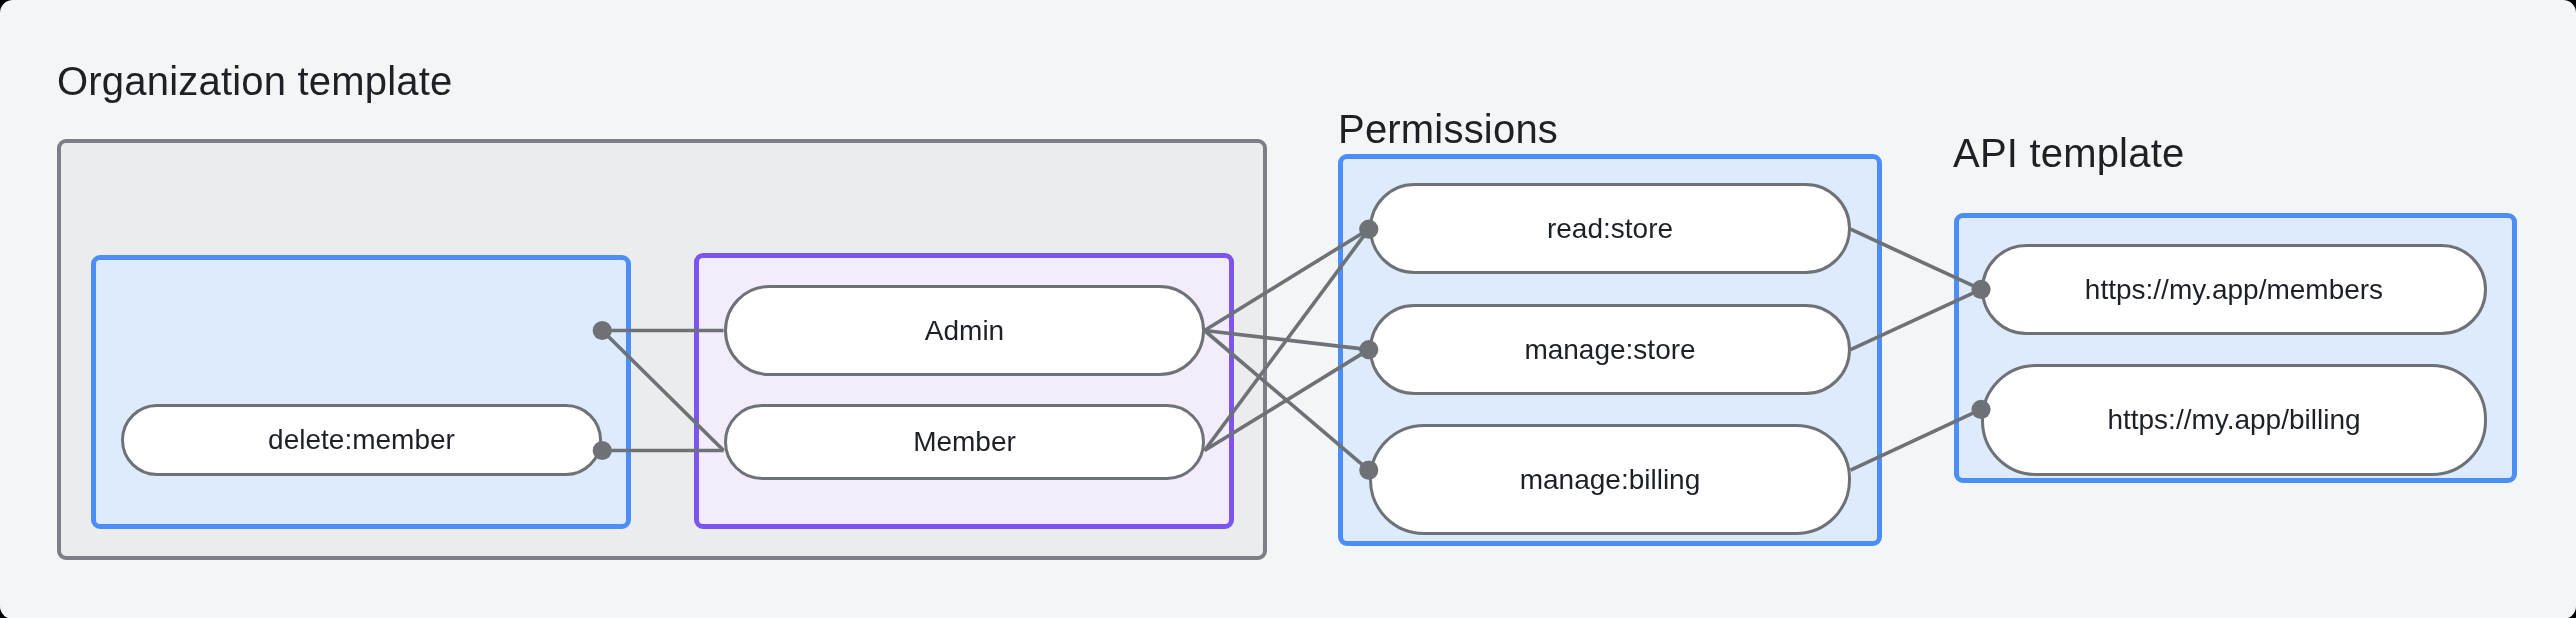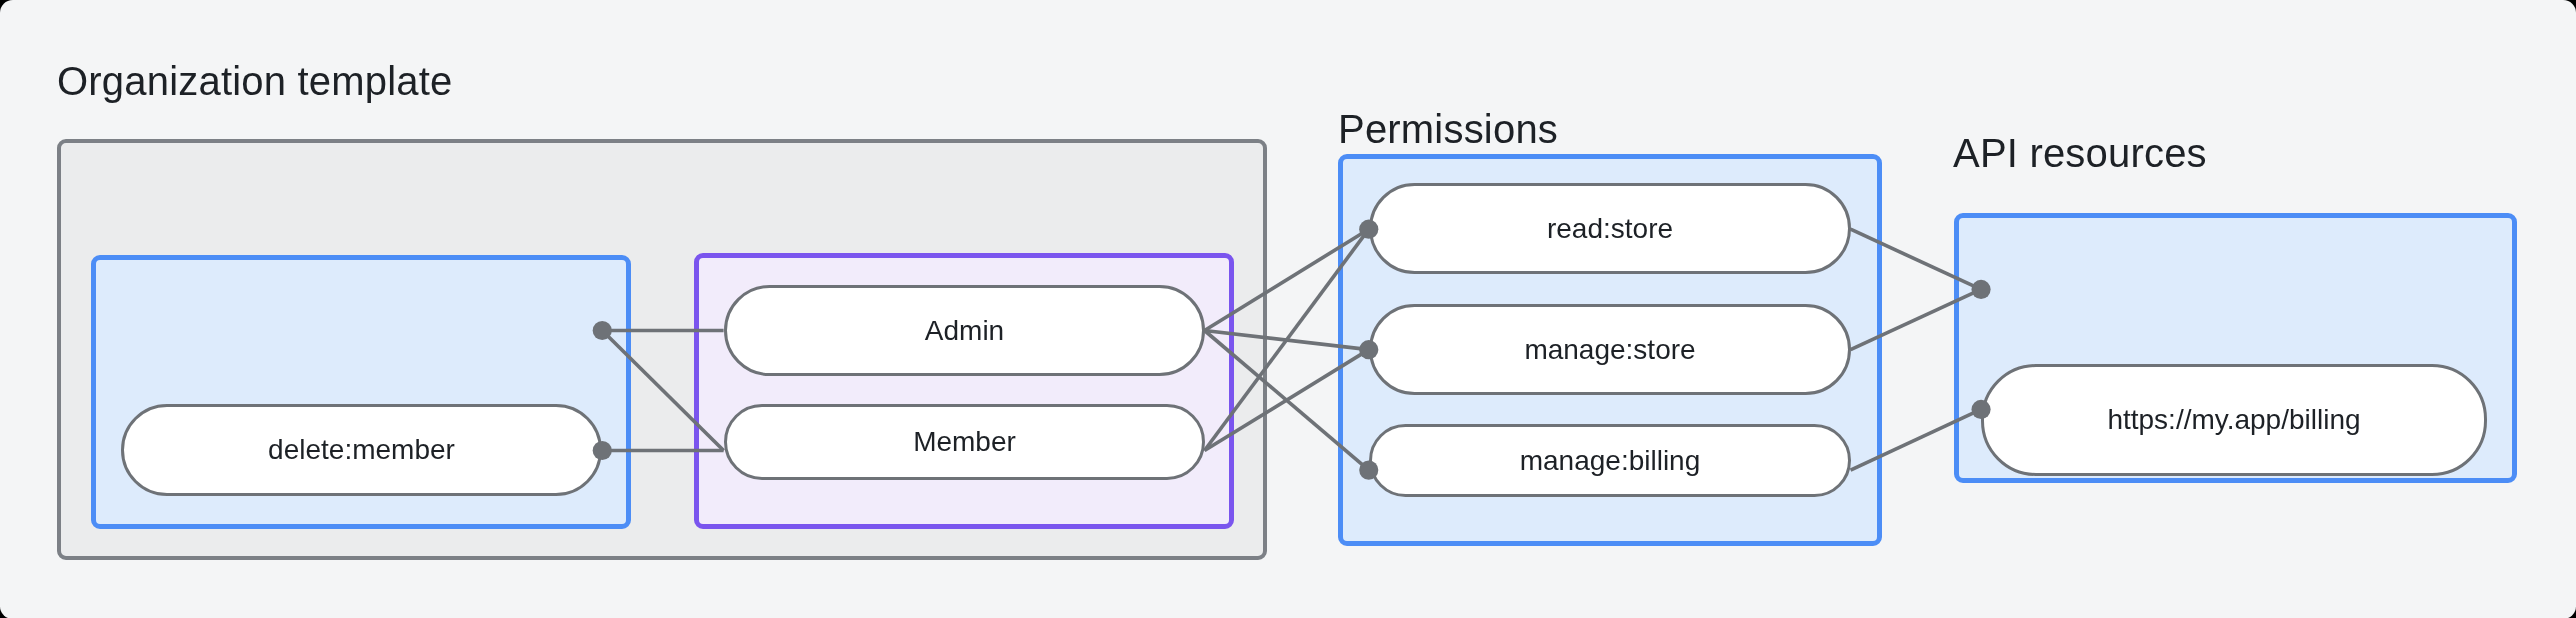--- a/index.html
+++ b/index.html
@@ -42,37 +42,38 @@
 </style>
 </head>
 <body>
 
 <div class="canvas">
 
   <div class="glabel" style="left:57px;top:58px;">Organization template</div>
   <div class="glabel" style="left:93px;top:172px;">Organization permissions</div>
   <div class="glabel" style="left:694px;top:172px;">Organization roles</div>
   <div class="glabel" style="left:1338px;top:77px;margin-top:29px;">Permissions</div>
-  <div class="glabel" style="left:1953px;top:130px;">API resources</div>
+  <div class="glabel" style="left:1953px;top:130px;">API template</div>
 
   <div class="box gray" style="left:57px;top:139px;width:1210px;height:421px;"></div>
   <div class="box blue" style="left:91px;top:255px;width:540px;height:274px;"></div>
   <div class="box purple" style="left:694px;top:253px;width:540px;height:276px;"></div>
   <div class="box blue" style="left:1338px;top:154px;width:544px;height:392px;"></div>
   <div class="box blue" style="left:1954px;top:213px;width:563px;height:270px;"></div>
 
-  <div class="pill" style="left:121px;top:404px;width:481px;height:92px;">delete:member</div>
+  <div class="pill" style="left:121px;top:404px;width:481px;height:72px;">delete:member</div>
 
   <div class="pill" style="left:724px;top:285px;width:481px;height:91px;">Admin</div>
   <div class="pill" style="left:724px;top:404px;width:481px;height:76px;">Member</div>
 
   <div class="pill" style="left:1369px;top:183px;width:482px;height:91px;">read:store</div>
   <div class="pill" style="left:1369px;top:304px;width:482px;height:91px;">manage:store</div>
-  <div class="pill" style="left:1369px;top:424px;width:482px;height:73px;">manage:billing</div>
+  <div class="pill" style="left:1369px;top:424px;width:482px;height:111px;">manage:billing</div>
 
+  <div class="pill" style="left:1981px;top:244px;width:506px;height:91px;">https://my.app/members</div>
   <div class="pill" style="left:1981px;top:364px;width:506px;height:112px;">https://my.app/billing</div>
 
   <svg id="edges-svg" width="2576" height="619" viewBox="0 0 2823 678">
       <line x1="660" y1="362" x2="793" y2="362"></line>
       <line x1="660" y1="362" x2="793" y2="493.5"></line>
       <line x1="660" y1="493.5" x2="793" y2="493.5"></line>
       <line x1="1320" y1="362" x2="1500" y2="251"></line>
       <line x1="1320" y1="362" x2="1500" y2="383"></line>
       <line x1="1320" y1="362" x2="1500" y2="515"></line>
       <line x1="1320" y1="493.5" x2="1500" y2="251"></line>

